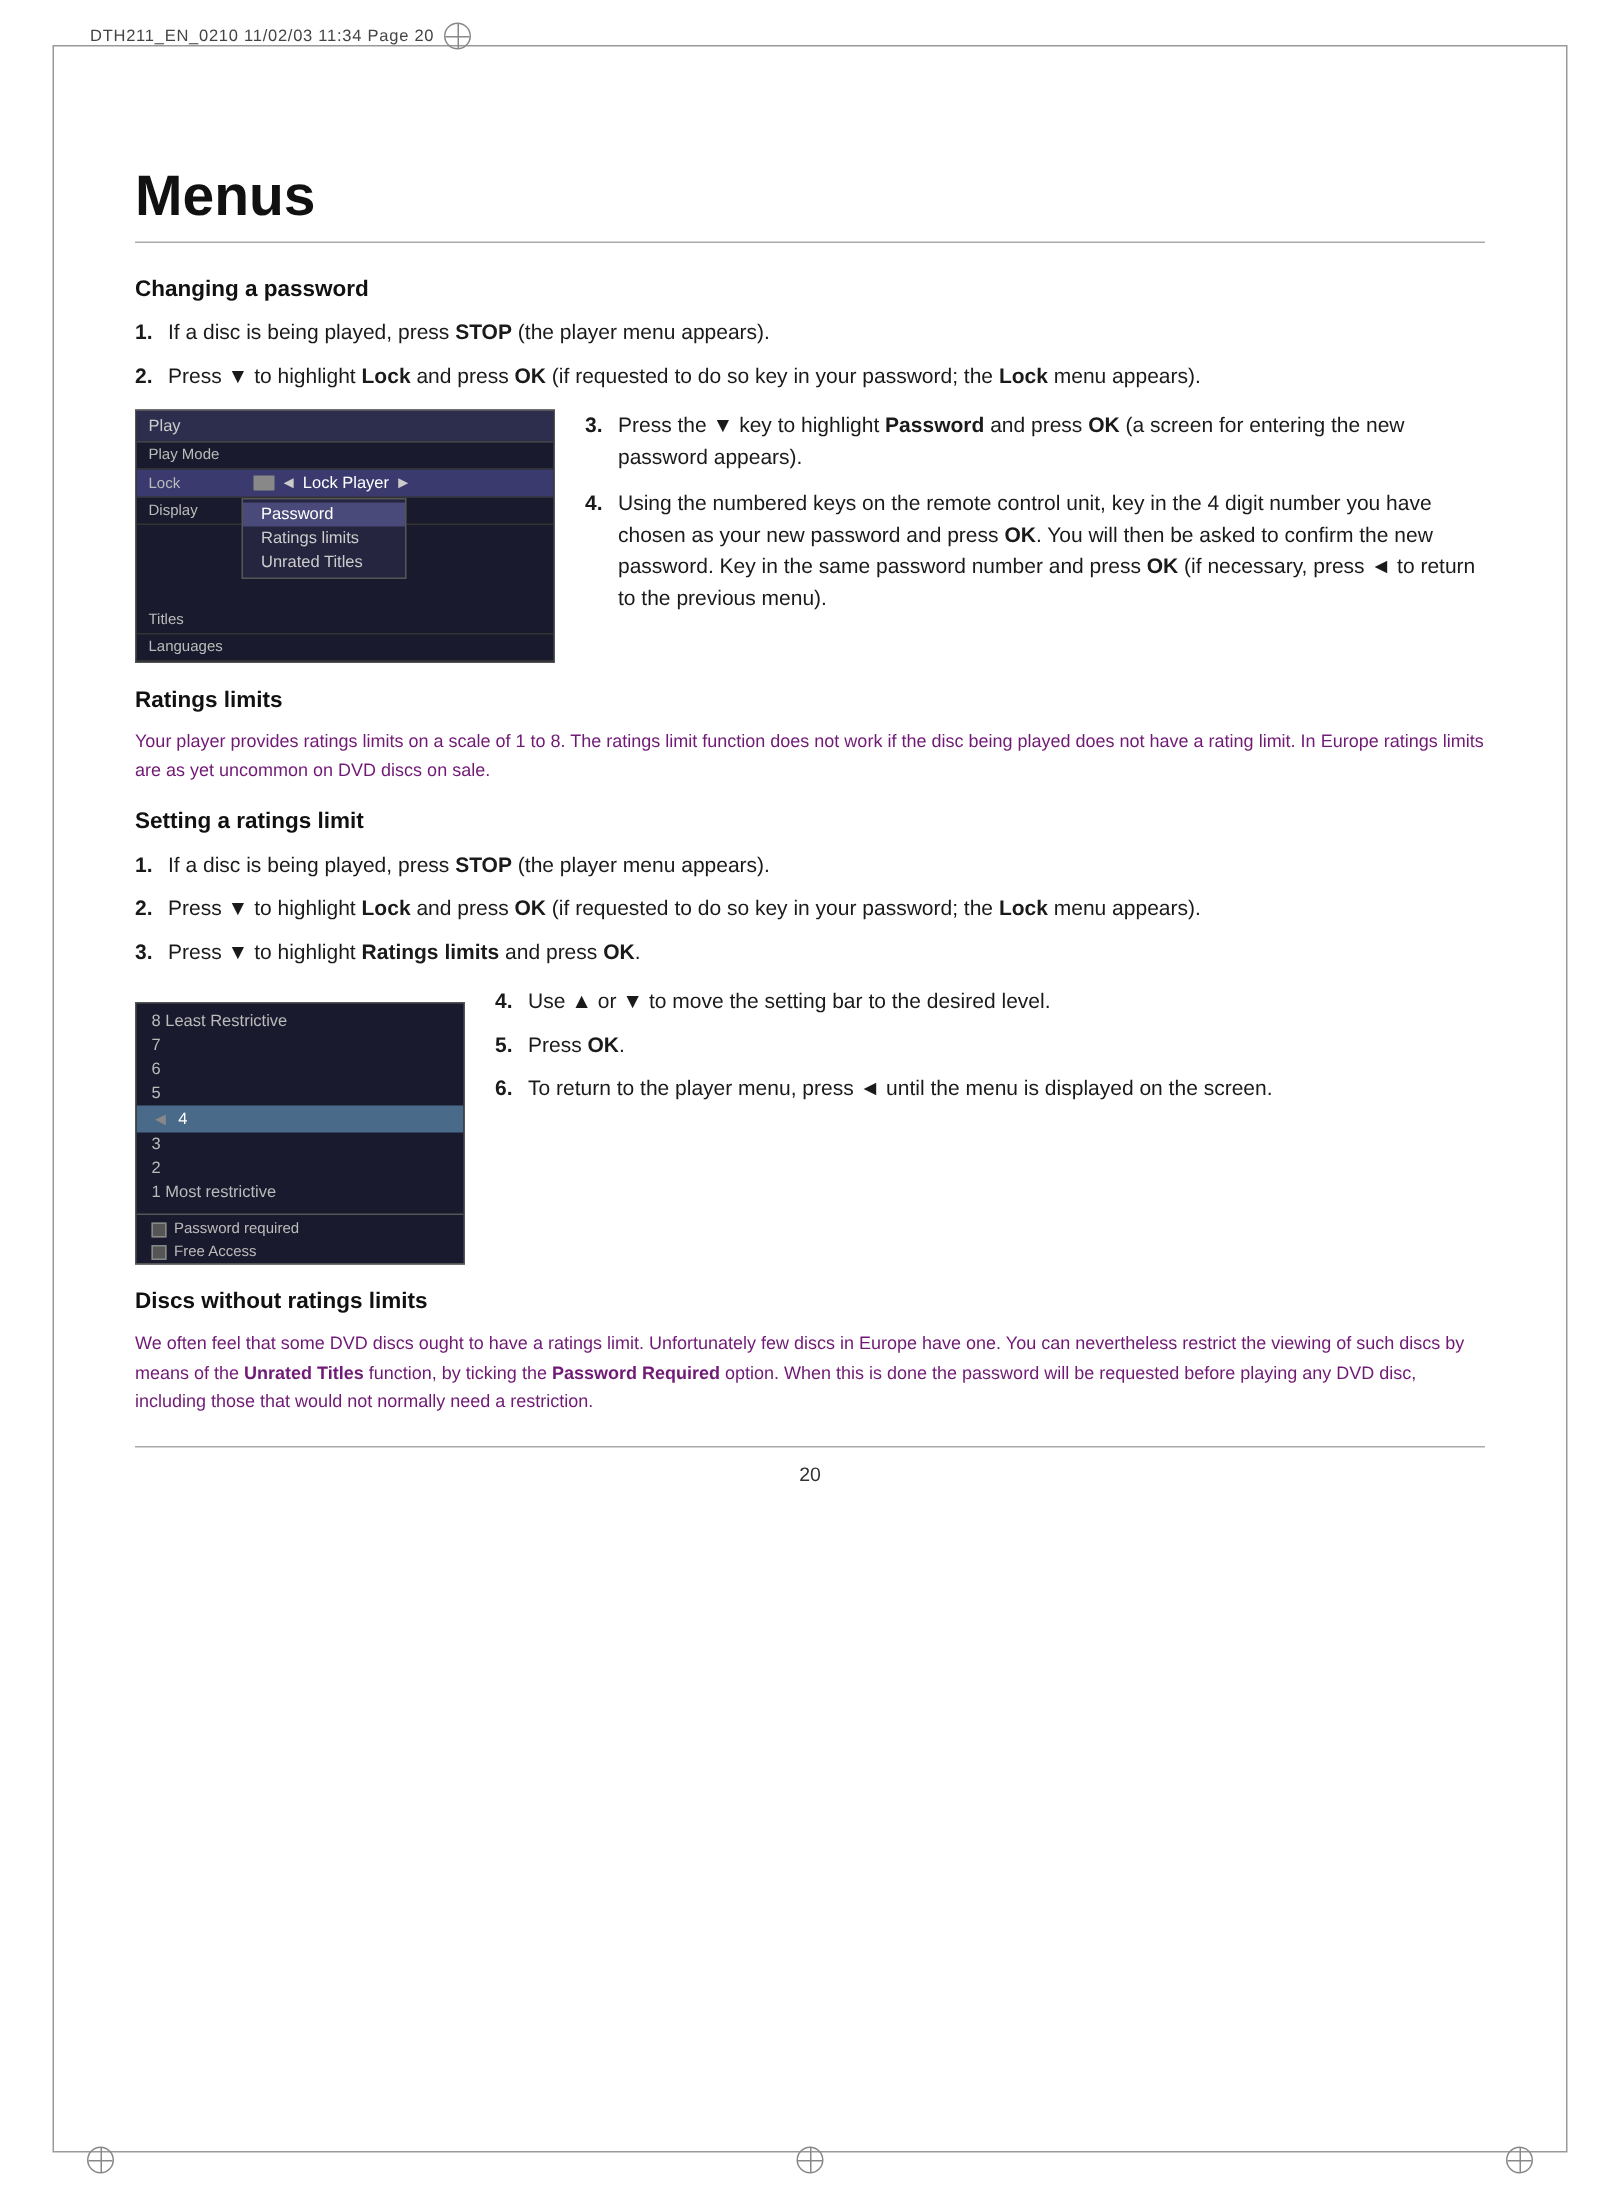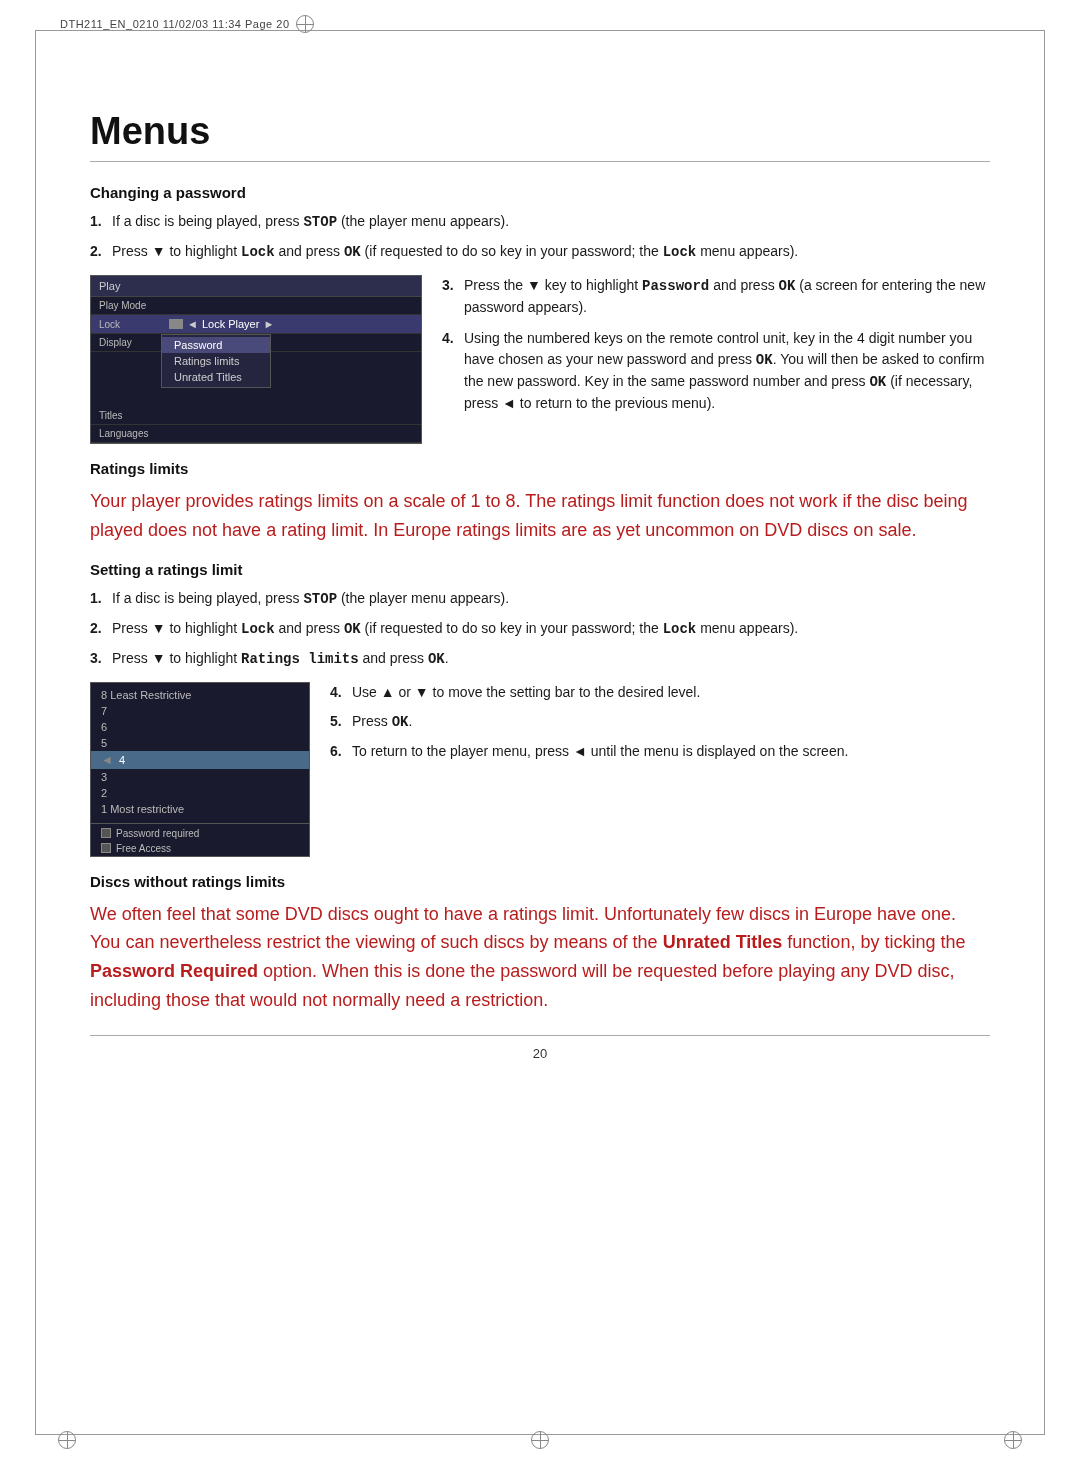--- a/index.html
+++ b/index.html
@@ -133,21 +133,20 @@
     }
 
     .list-content {
       flex: 1;
       font-size: 14px;
       line-height: 1.5;
     }
 
     .list-content b {
       font-weight: bold;
-      font-family: Liberation Mono, monospace;
     }
 
     
     .two-col {
       display: flex;
       gap: 20px;
       margin-bottom: 16px;
       align-items: flex-start;
     }
 
@@ -156,21 +155,21 @@
     }
 
     .col-right {
       flex: 1;
     }
 
     
     .menu-screenshot {
       background: #1a1a2e;
       border: 1px solid #555;
-      width: 332px;
+      width: 280px;
       font-size: 11px;
       color: #ddd;
       overflow: hidden;
     }
 
     .menu-top-bar {
       background: #2d2d4e;
       padding: 4px 8px;
       font-size: 11px;
       color: #ccc;
@@ -223,34 +222,35 @@
       padding: 5px 8px;
       font-size: 10px;
       color: #aaa;
       line-height: 1.3;
       border-top: 1px solid #333;
       background: #1a1a2e;
     }
 
     
     .para-text {
-      font-size: 18px;
+      font-size: 12px;
       line-height: 1.6;
       margin-bottom: 12px;
-      color: #b91c1c;
+      color: #701a75;
     }
 
     
     .ratings-screenshot {
       background: #1a1a2e;
       border: 1px solid #555;
       width: 220px;
       font-size: 11px;
       color: #ddd;
       overflow: hidden;
+      margin-top: 11px;
     }
 
     .ratings-list {
       padding: 4px 0;
     }
 
     .ratings-item {
       display: flex;
       align-items: center;
       padding: 2px 10px;

